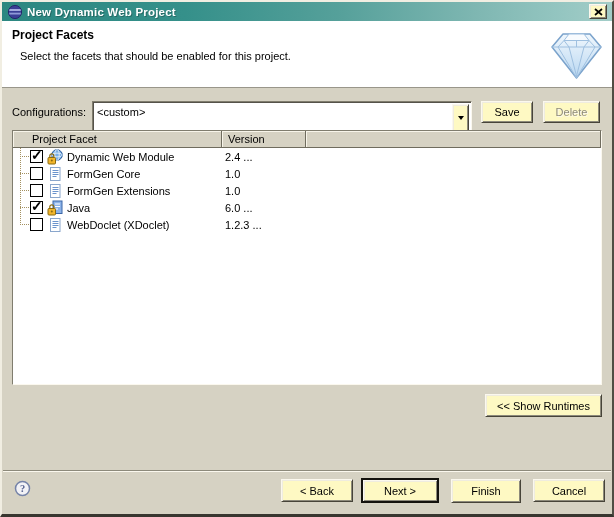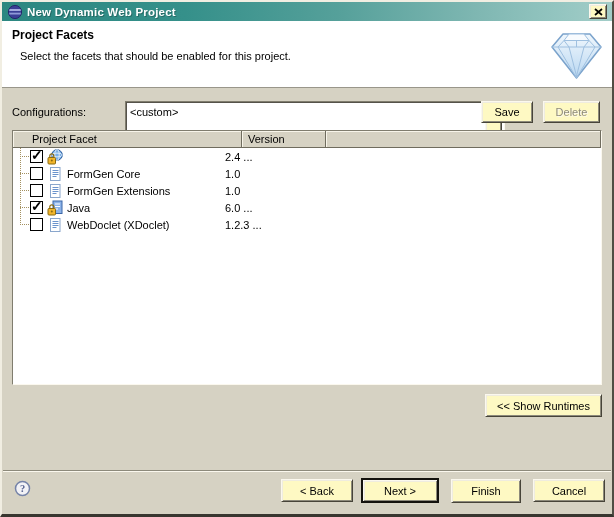--- a/index.html
+++ b/index.html
@@ -55,38 +55,38 @@
     position: absolute; top: 19px; left: 0; right: 0; height: 67px;
     background: #fff; border-bottom: 1px solid #99968a;
   }
   .banner-title { position: absolute; left: 10px; top: 7px; font-size: 12px; font-weight: bold; }
   .banner-desc  { position: absolute; left: 18px; top: 29px; font-size: 11px; }
   .banner-graphic { position: absolute; right: 7px; top: 8px; width: 57px; height: 53px; }
 
   
   .config-label { position: absolute; left: 10px; top: 99px; height: 22px; line-height: 22px; }
   .combo {
-    position: absolute; left: 90px; top: 99px; width: 380px; height: 34px; margin-left: 33px;
+    position: absolute; left: 90px; top: 99px; width: 380px; height: 34px;
   }
   .combo-value { position: absolute; left: 4px; top: 2px; right: 20px; height: 16px; line-height: 16px; white-space: nowrap; overflow: hidden; }
   .combo-arrow-btn { position: absolute; top: 2px; right: 2px; bottom: 2px; width: 17px; display: grid; place-items: center; }
   .arrow-down { width: 0; height: 0; border-left: 3.5px solid transparent; border-right: 3.5px solid transparent; border-top: 4px solid #000; }
   .save-btn   { position: absolute; left: 479px; top: 99px; width: 52px; height: 22px; }
   .delete-btn { position: absolute; left: 541px; top: 99px; width: 57px; height: 22px; }
 
   
   .facet-table { position: absolute; left: 10px; top: 128px; width: 590px; height: 255px; overflow: hidden; }
   .thead { display: flex; height: 17px; }
   .th {
     background: #d6d2c3; height: 17px; display: flex; align-items: center;
     border-right: 1px solid #6f6c5e; border-bottom: 1px solid #6f6c5e;
     box-shadow: inset 1px 1px 0 #f8f5ea;
     white-space: nowrap; overflow: hidden;
   }
-  .th-facet   { width: 229px; padding-left: 19px; }
+  .th-facet   { width: 209px; padding-left: 19px; }
   .th-version { width: 84px;  padding-left: 6px; }
   .th-rest    { flex: 1; }
   .tbody { position: relative; background: #fff; height: 236px; }
   .tree-vline { position: absolute; left: 7px; top: 0; height: 77px; width: 0; border-left: 1px dotted #a39060; }
   .trow { position: relative; display: flex; align-items: center; height: 17px; padding-left: 7px; }
   .tree-stub { width: 9px; height: 0; border-top: 1px dotted #a39060; flex: none; }
   .cb {
     width: 13px; height: 13px; flex: none; background: #fff;
     border: 1px solid #000; position: relative; margin-left: 1px;
   }
@@ -183,20 +183,21 @@
     <span class="tree-stub"></span>
     <span class="cb checked"></span>
     <span class="ficon"><svg width="16" height="16" viewBox="0 0 16 16">
                 <circle cx="10" cy="6" r="5.3" fill="#7ab0e8" stroke="#2a5a9a"></circle>
                 <ellipse cx="10" cy="6" rx="5.3" ry="1.9" fill="none" stroke="#dcebfa"></ellipse>
                 <ellipse cx="10" cy="6" rx="2.2" ry="5.3" fill="none" stroke="#dcebfa"></ellipse>
                 <rect x="1" y="8.5" width="7.5" height="6.5" rx="1" fill="#f2b62c" stroke="#8a6a10"></rect>
                 <path d="M2.8 8.5 V6.8 a2 2 0 0 1 4 0 V8.5" fill="none" stroke="#8a6a10" stroke-width="1.2"></path>
                 <circle cx="4.8" cy="11.5" r="1" fill="#8a6a10"></circle>
               </svg></span>
+    <span class="flabel">Dynamic Web Module</span>
     <span class="fversion">2.4 ...</span>
   </div>
 
   <div class="trow">
     <span class="tree-stub"></span>
     <span class="cb"></span>
     <span class="ficon"><svg width="16" height="16" viewBox="0 0 16 16">
                 <rect x="3.5" y="1.5" width="9.5" height="13" fill="#fff" stroke="#8aa6cc"></rect>
                 <line x1="5.5" y1="4.5" x2="11.5" y2="4.5" stroke="#6b93cc"></line>
                 <line x1="5.5" y1="6.5" x2="11.5" y2="6.5" stroke="#6b93cc"></line>

